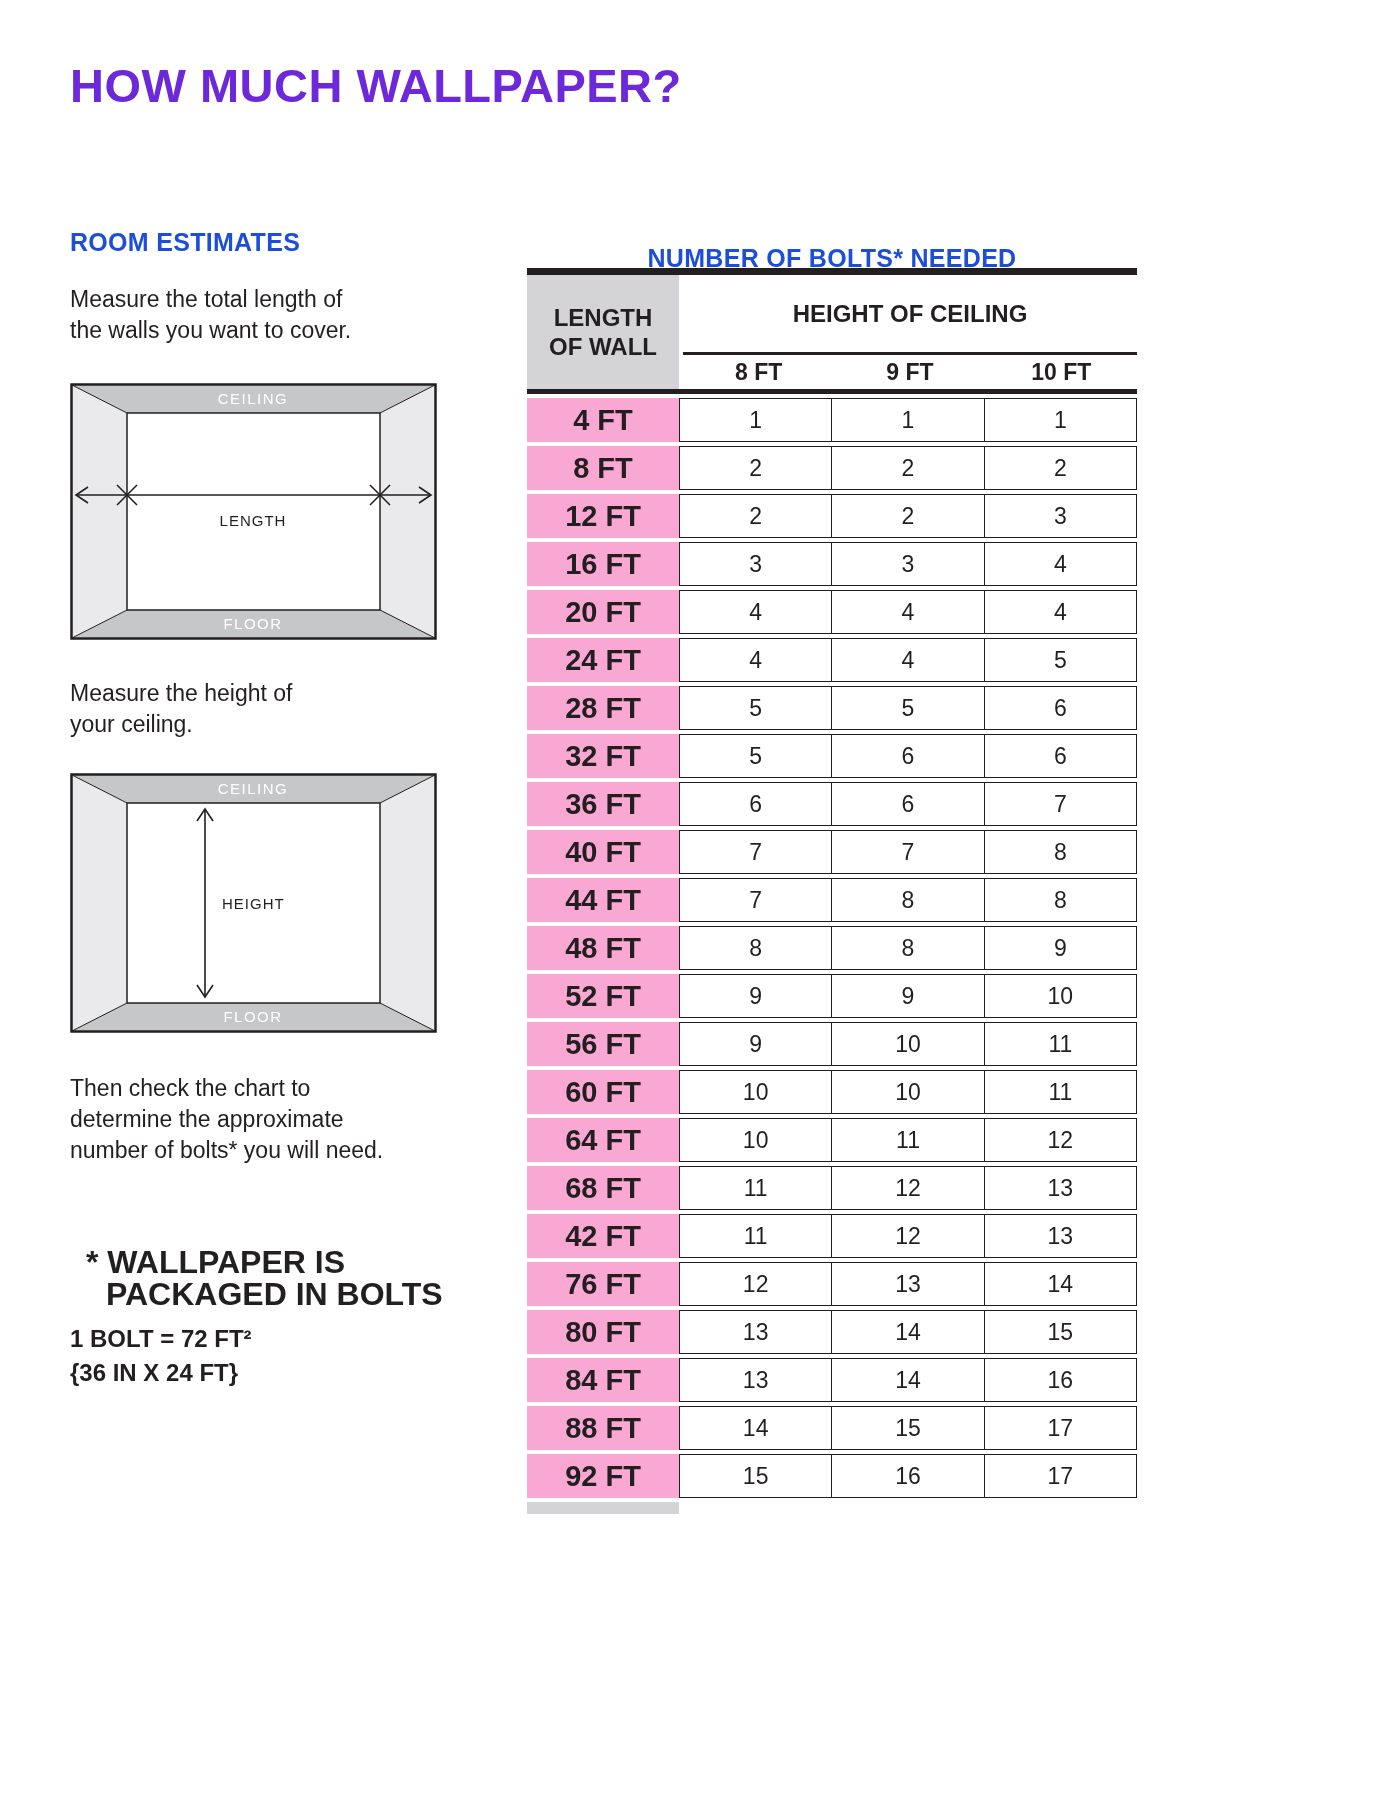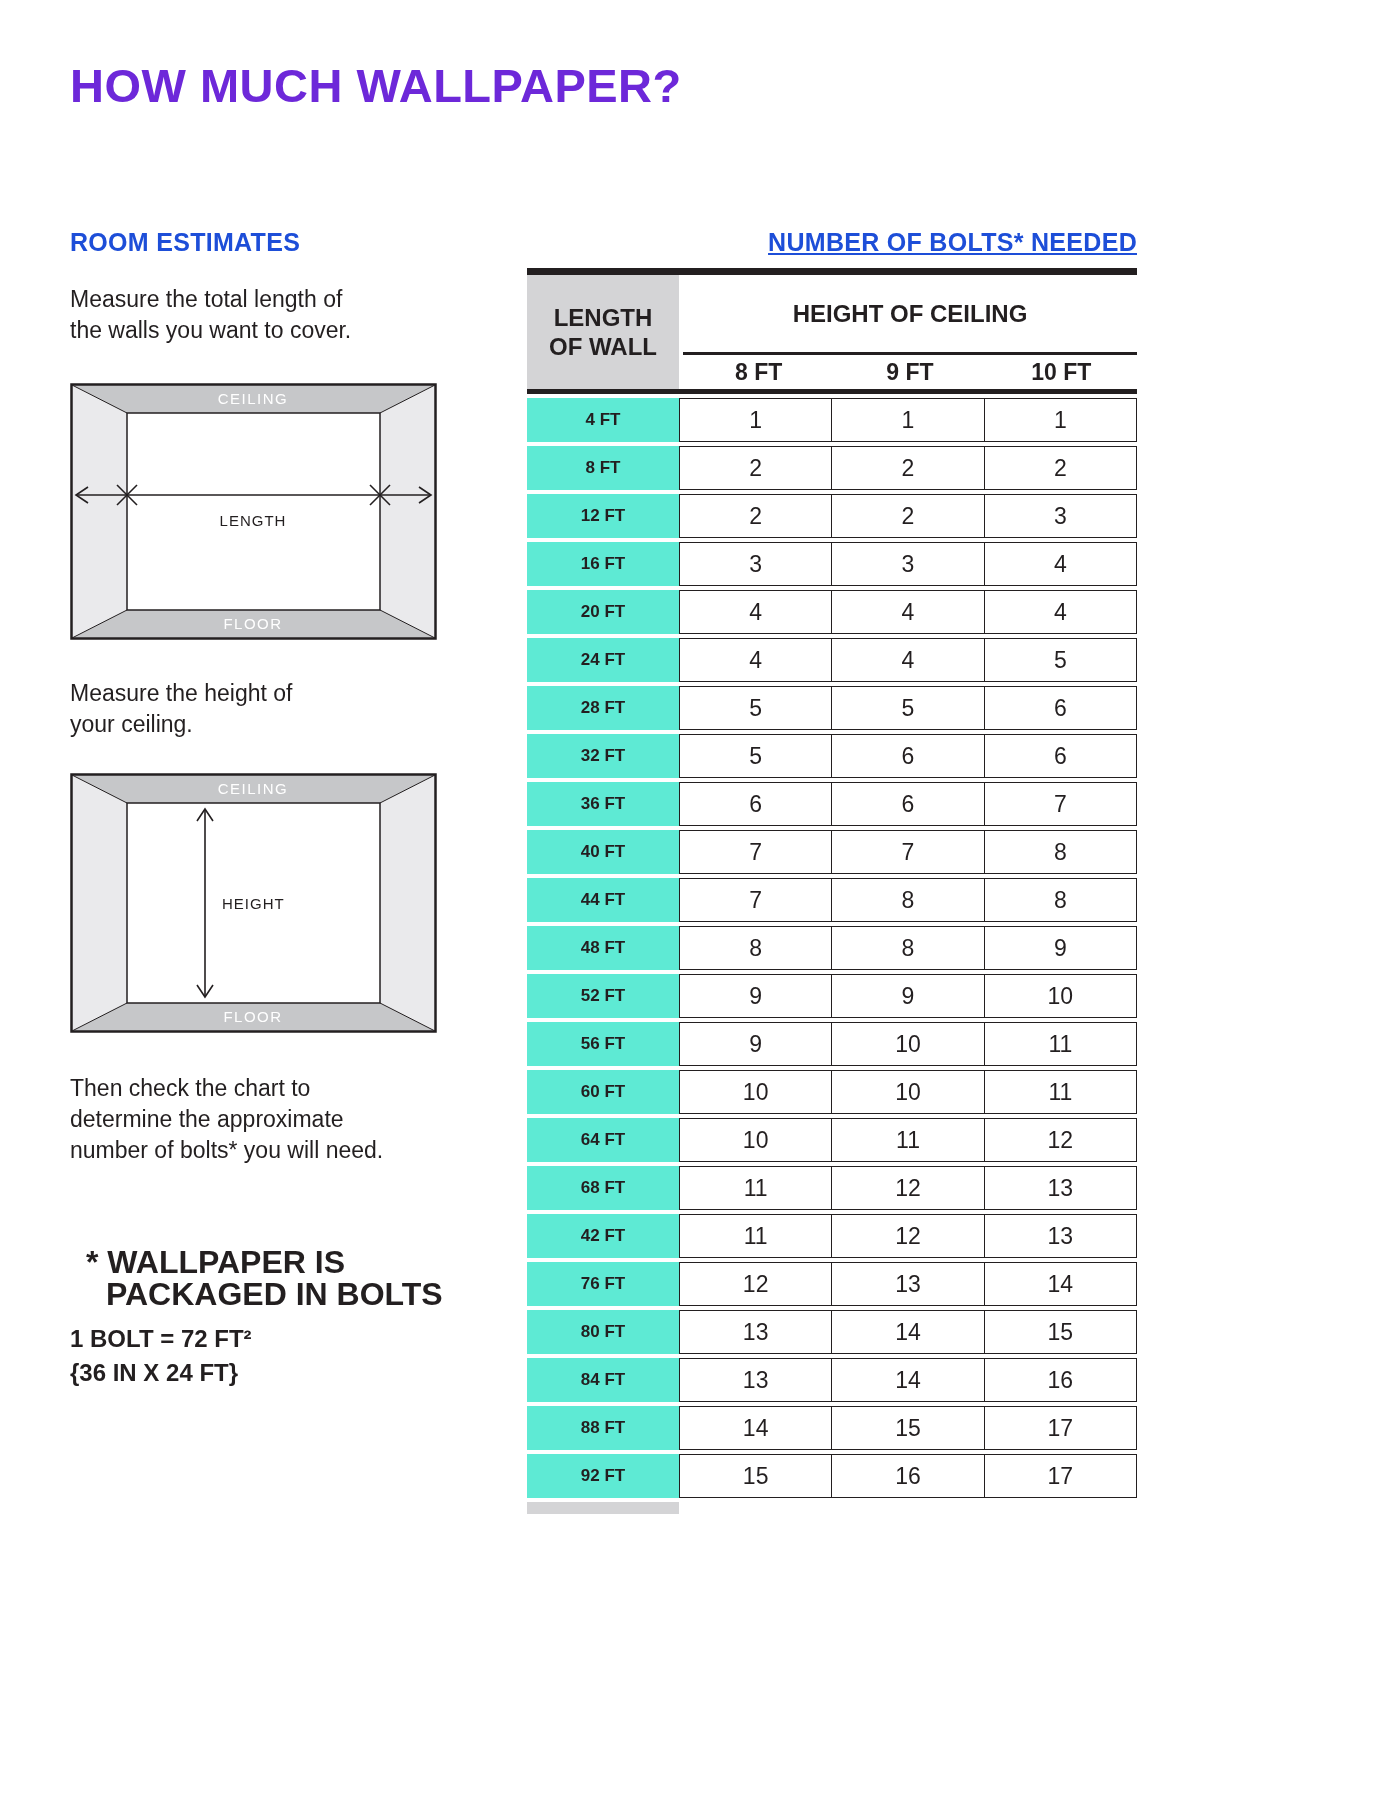--- a/index.html
+++ b/index.html
@@ -17,21 +17,21 @@
   .page-title {
     left:70px; top:58px;
     font-size:47px; font-weight:bold;
     color:#6d28d9; letter-spacing:0.5px;
   }
   .section-heading {
     font-size:25px; font-weight:bold;
     color:#1d4ed8; letter-spacing:0.3px;
   }
   .room-estimates-heading { left:70px; top:228px; }
-  .table-heading { left:527px; top:228px; width:610px; text-align:right;text-decoration:underline; }
+  .table-heading { left:527px; top:244px; width:610px; text-align:center; }
 
   
   .body-text { font-size:23px; line-height:31px; }
   .step1 { left:70px; top:284px; }
   .step2 { left:70px; top:678px; }
   .step3 { left:70px; top:1073px; }
 
   .footnote {
     left:86px; top:1246px;
     font-size:32px; font-weight:bold; line-height:32px;
@@ -66,23 +66,23 @@
   .t-subs { flex:1; display:flex; }
   .t-sub {
     flex:1;
     display:flex; align-items:center; justify-content:center;
     font-weight:bold; font-size:23px;
   }
   .t-divider { height:5px; background:#231f20; margin-bottom:4px; }
   .trow { display:flex; height:44px; margin-bottom:4px; }
   .tlabel {
     width:152px; 
-    background:#5eead4;
-    display:flex; align-items:center; justify-content:center;
-    font-weight:bold; font-size:17px;
+    background:#f9a8d4;
+    display:flex; align-items:center; justify-content:center;
+    font-weight:bold; font-size:29px;
   }
   .tdata { flex:1; display:flex; border:1px solid #231f20; background:#ffffff; }
   .tcell {
     flex:1;
     display:flex; align-items:center; justify-content:center;
     font-size:23px;
     border-right:1px solid #231f20;
   }
   .tcell:last-child { border-right:none; }
   .t-stub { width:152px; height:12px; background:#d4d4d6; }

